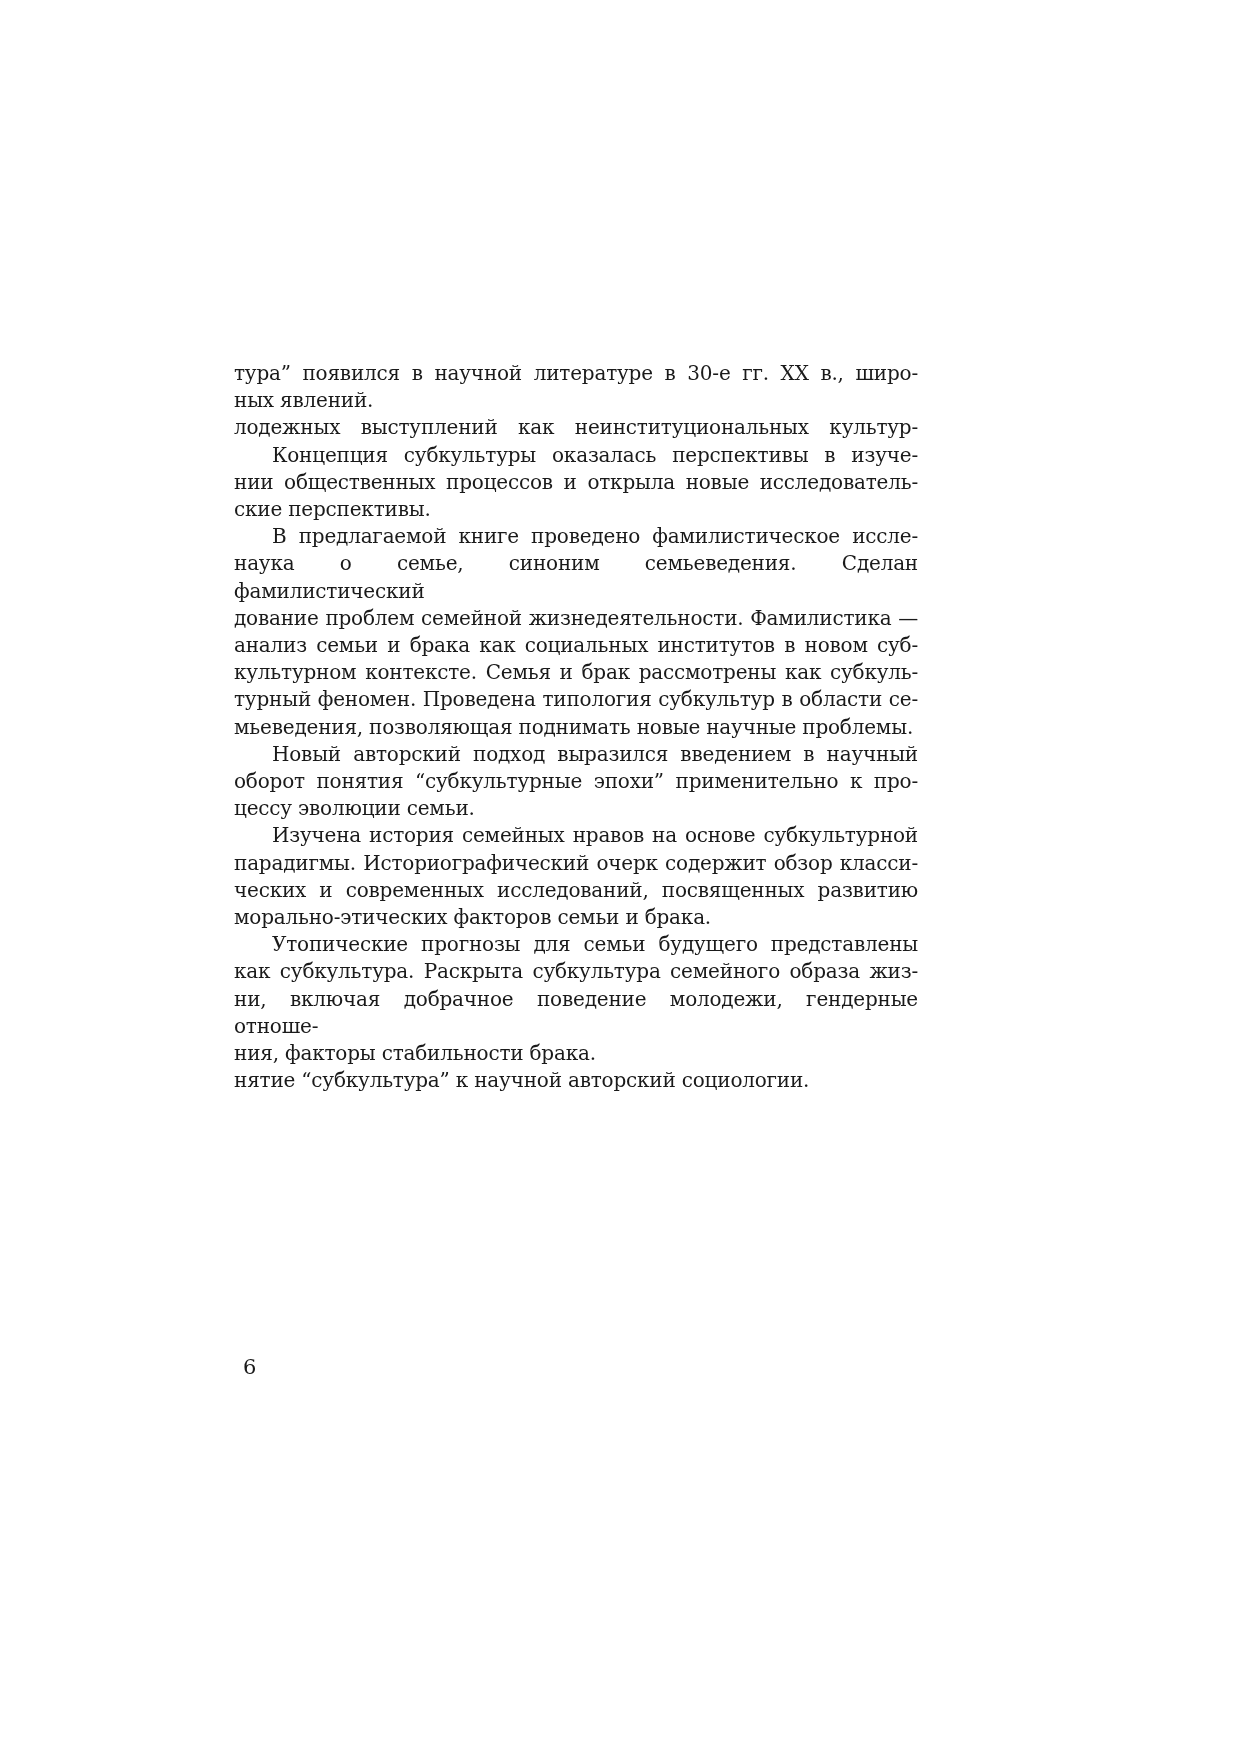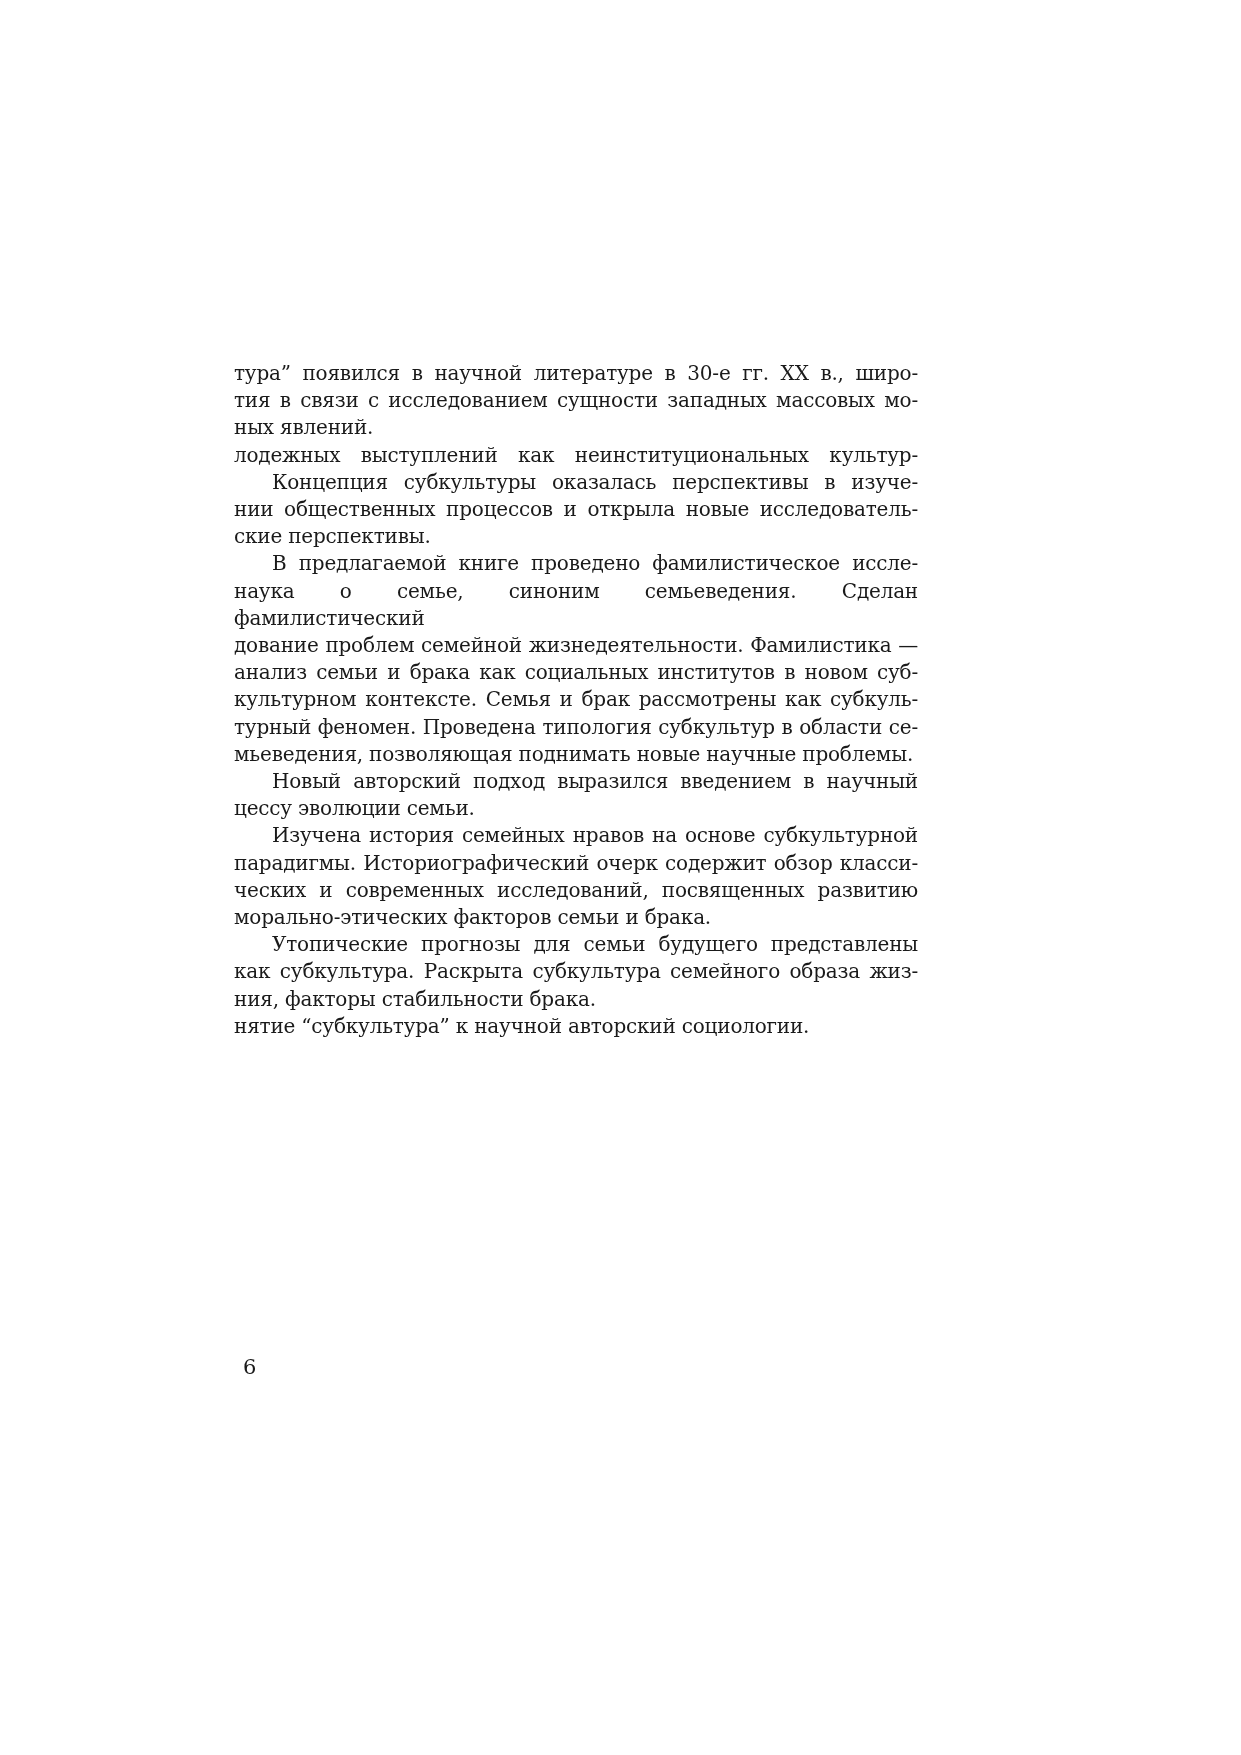--- a/index.html
+++ b/index.html
@@ -49,51 +49,52 @@
     color: #1a1a1a;
   }
 </style>
 </head>
 <body>
 
 <div class="page">
   <div class="text-block">
       <div class="paragraph">
         <div class="line">тура” появился в научной литературе в 30-е гг. XX в., широ-</div>
-        <div class="line">тия в связи с исследованием сущности западных массовых мо-</div>
         <div class="line line-last">ных явлений.</div>
         <div class="line">лодежных выступлений как неинституциональных культур-</div>
       </div>
       <div class="paragraph">
         <div class="line line-indent">Концепция субкультуры оказалась перспективы в изуче-</div>
         <div class="line">нии общественных процессов и открыла новые исследователь-</div>
         <div class="line line-last">ские перспективы.</div>
       </div>
       <div class="paragraph">
         <div class="line line-indent">В предлагаемой книге проведено фамилистическое иссле-</div>
         <div class="line">наука о семье, синоним семьеведения. Сделан фамилистический</div>
         <div class="line">дование проблем семейной жизнедеятельности. Фамилистика —</div>
         <div class="line">анализ семьи и брака как социальных институтов в новом суб-</div>
         <div class="line">культурном контексте. Семья и брак рассмотрены как субкуль-</div>
         <div class="line">турный феномен. Проведена типология субкультур в области се-</div>
         <div class="line line-last">мьеведения, позволяющая поднимать новые научные проблемы.</div>
       </div>
       <div class="paragraph">
         <div class="line line-indent">Новый авторский подход выразился введением в научный</div>
+        <div class="line">оборот понятия “субкультурные эпохи” применительно к про-</div>
         <div class="line line-last">цессу эволюции семьи.</div>
       </div>
       <div class="paragraph">
         <div class="line line-indent">Изучена история семейных нравов на основе субкультурной</div>
         <div class="line">парадигмы. Историографический очерк содержит обзор класси-</div>
         <div class="line">ческих и современных исследований, посвященных развитию</div>
         <div class="line line-last">морально-этических факторов семьи и брака.</div>
       </div>
       <div class="paragraph">
         <div class="line line-indent">Утопические прогнозы для семьи будущего представлены</div>
         <div class="line">как субкультура. Раскрыта субкультура семейного образа жиз-</div>
+        <div class="line">ни, включая добрачное поведение молодежи, гендерные отноше-</div>
         <div class="line line-last">ния, факторы стабильности брака.</div>
       </div>
       <div class="paragraph">
         <div class="line line-last">нятие “субкультура” к научной авторский социологии.</div>
       </div>
     </div>
   <div class="page-number">6</div>
 </div>
 
 </body></html>

